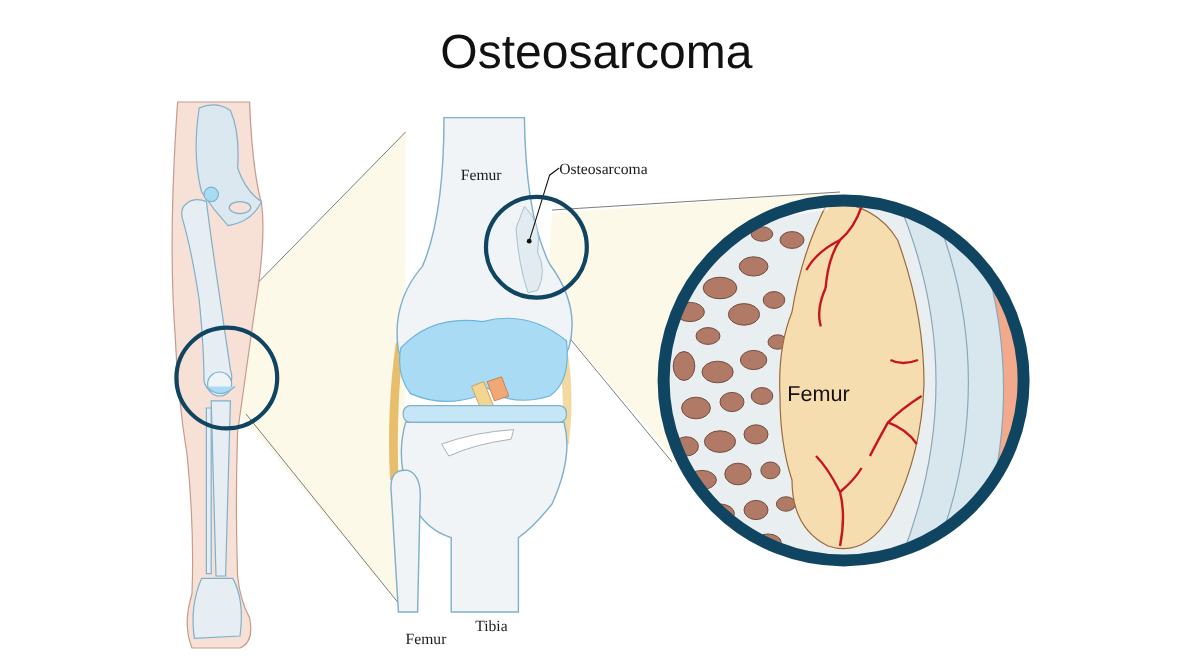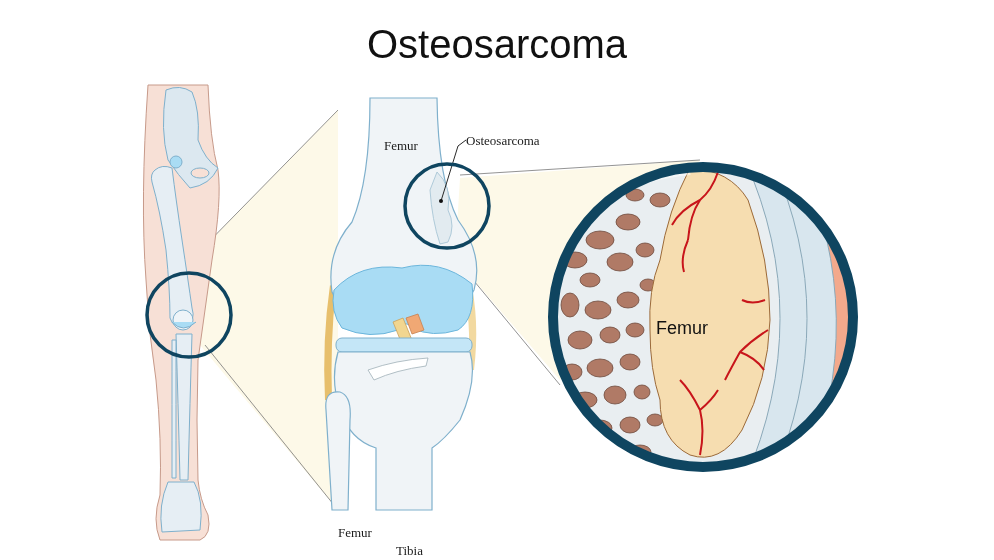--- a/index.html
+++ b/index.html
@@ -122,14 +122,14 @@
     </g>
 
     <path d="M560,230 Q600,180 690,170" fill="none" stroke="#ffffff" stroke-width="10" opacity="0.5"></path>
   </g>
   <circle cx="703" cy="317" r="150" fill="none" stroke="#0f4560" stroke-width="10"></circle>
 </svg>
 
 <div class="lbl" style="left:384px; top:138px;">Femur</div>
 <div class="lbl" style="left:466px; top:133px;">Osteosarcoma</div>
 <div class="lbl" style="left:338px; top:525px;">Femur</div>
-<div class="lbl" style="left:396px; top:543px;">Tibia</div>
+<div class="lbl" style="left:396px; top:514px;">Tibia</div>
 <div class="tumor-lbl" style="left:656px; top:318px;">Femur</div>
 
 </body></html>

